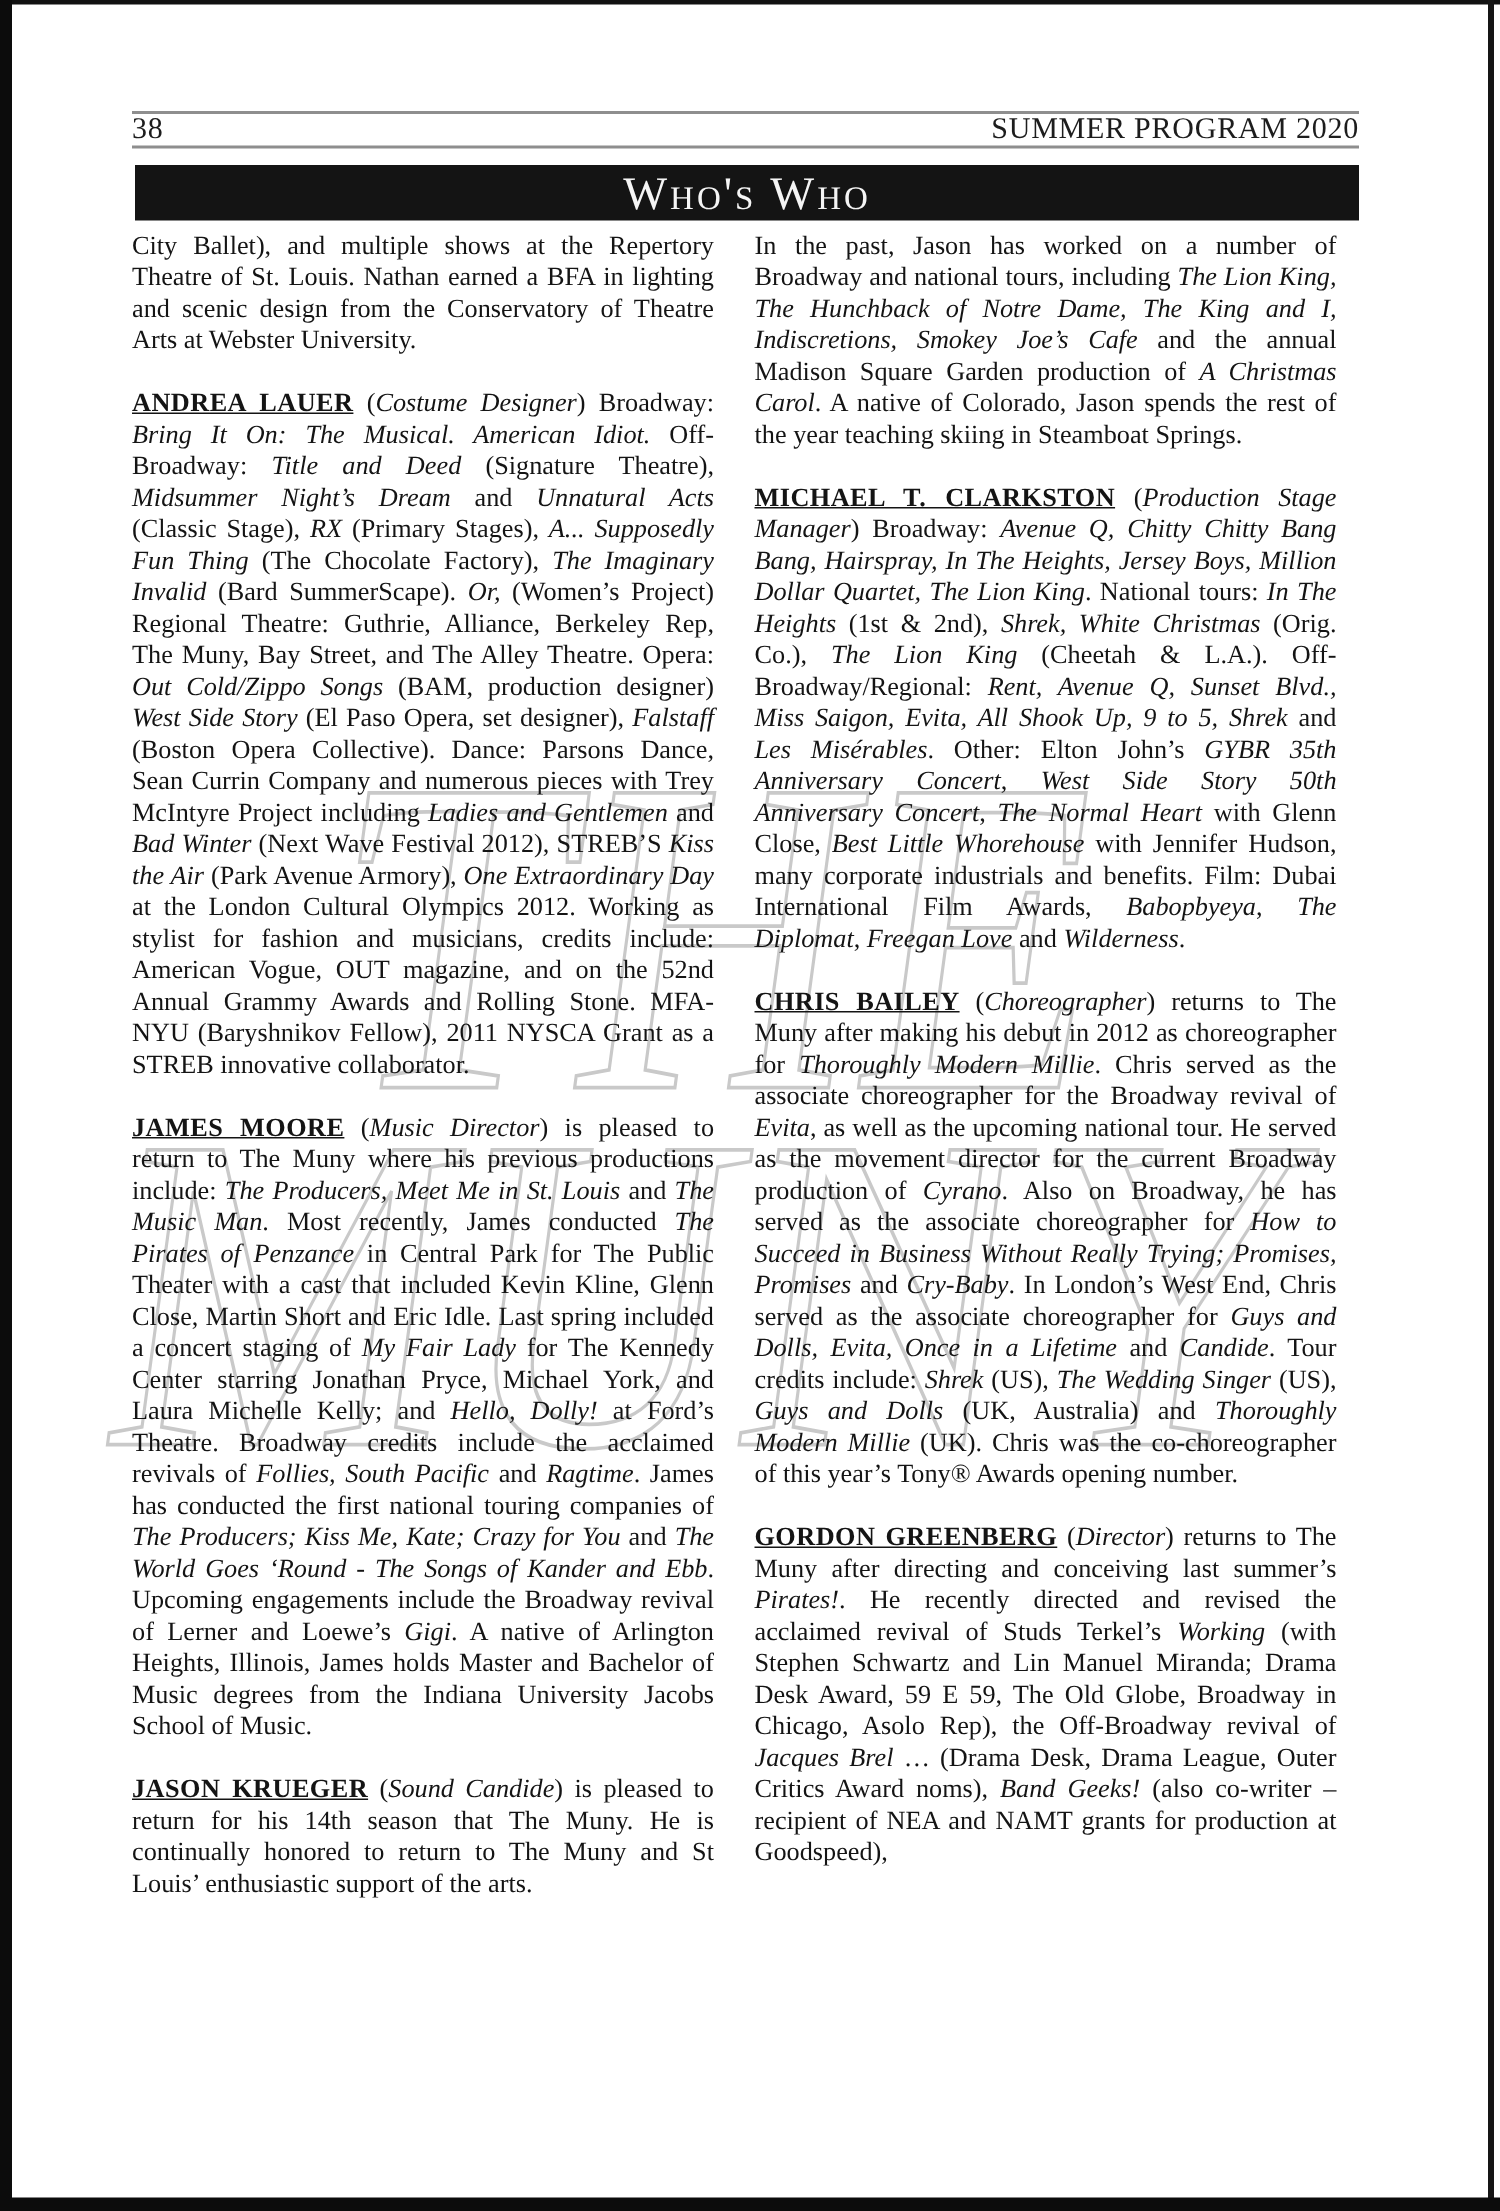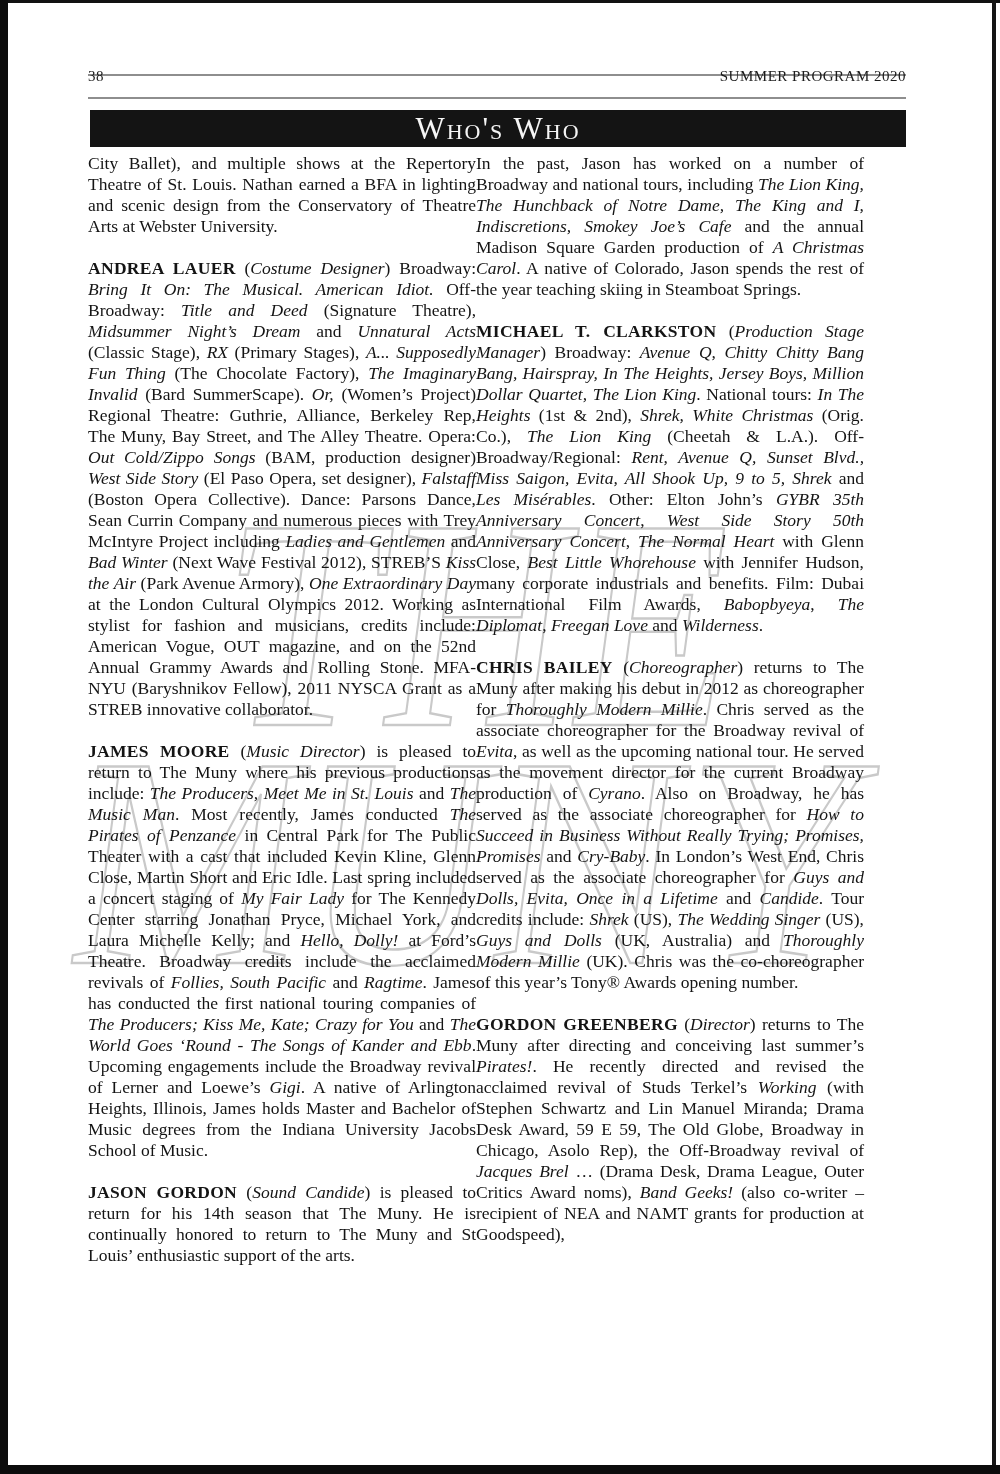--- a/index.html
+++ b/index.html
@@ -11,23 +11,23 @@
   .scan-left{position:absolute;left:0;top:0;width:8px;height:1474px;background:#0c0c0c;}
   .scan-top{position:absolute;left:0;top:0;width:1000px;height:3px;background:#111;}
   .scan-right{position:absolute;left:992px;top:0;width:4px;height:1474px;background:#151515;}
   .scan-bottom{position:absolute;left:0;top:1465px;width:1000px;height:9px;background:#0c0c0c;}
 
   
   .rule{position:absolute;left:88px;width:818px;height:2px;background:#8e8e8e;}
   .rule-1{top:74px;}
   .rule-2{top:97px;}
   .header-row{
-    position:absolute;left:88px;top:67px;width:818px;height:19px;
+    position:absolute;left:88px;top:77px;width:818px;height:19px;
     display:flex;justify-content:space-between;align-items:center;
-    font-size:15px;letter-spacing:0.5px;color:#1d1d1d;
+    font-size:20px;letter-spacing:0.5px;color:#1d1d1d;
   }
   .banner{
     position:absolute;left:90px;top:110px;width:816px;height:37px;
     background:#141414;display:flex;align-items:center;justify-content:center;
   }
   .banner span{
     color:#f5f5f5;font-variant:small-caps;font-size:31px;letter-spacing:2px;
     line-height:1;padding-bottom:0;
   }
 
@@ -38,28 +38,28 @@
     pointer-events:none;
   }
   .wm-line{
     font-size:300px;line-height:238px;letter-spacing:6px;
     color:transparent;-webkit-text-stroke:2.5px #c9c9c9;
   }
 
   
   .columns{
     position:absolute;left:88px;top:153px;width:803px;z-index:2;
-    display:flex;
+    display:flex;gap:27px;
   }
   .column{width:388px;}
   .column p{
     margin:0 0 21px 0;text-align:justify;
     font-size:17.5px;line-height:21px;
   }
-  .seg-b{font-weight:bold;letter-spacing:0.3px;}
+  .seg-b{font-weight:bold;letter-spacing:0.3px;text-decoration:underline;}
   .seg-i{font-style:italic;}
   .seg-r{font-style:normal;}
 </style>
 </head>
 <body>
 
 <div class="scan-top"></div>
 <div class="scan-left"></div>
 <div class="scan-right"></div>
 <div class="scan-bottom"></div>
@@ -78,21 +78,21 @@
 <div class="watermark">
   <div class="wm-line">THE</div>
   <div class="wm-line">MUNY</div>
 </div>
 
 <div class="columns">
   <div class="column">
       <p><span class="seg-r">City Ballet), and multiple shows at the Repertory Theatre of St. Louis. Nathan earned a BFA in lighting and scenic design from the Conservatory of Theatre Arts at Webster University.</span></p>
       <p><span class="seg-b">ANDREA LAUER</span><span class="seg-r"> (</span><span class="seg-i">Costume Designer</span><span class="seg-r">) Broadway: </span><span class="seg-i">Bring It On: The Musical. American Idiot.</span><span class="seg-r"> Off-Broadway: </span><span class="seg-i">Title and Deed</span><span class="seg-r"> (Signature Theatre), </span><span class="seg-i">Midsummer Night’s Dream</span><span class="seg-r"> and </span><span class="seg-i">Unnatural Acts</span><span class="seg-r"> (Classic Stage), </span><span class="seg-i">RX</span><span class="seg-r"> (Primary Stages),  </span><span class="seg-i">A... Supposedly Fun Thing</span><span class="seg-r"> (The Chocolate Factory), </span><span class="seg-i">The Imaginary Invalid</span><span class="seg-r"> (Bard SummerScape).  </span><span class="seg-i">Or,</span><span class="seg-r"> (Women’s Project) Regional Theatre: Guthrie, Alliance, Berkeley Rep, The Muny, Bay Street, and The Alley Theatre. Opera: </span><span class="seg-i">Out Cold/Zippo Songs</span><span class="seg-r"> (BAM, production designer) </span><span class="seg-i">West Side Story</span><span class="seg-r"> (El Paso Opera, set designer), </span><span class="seg-i">Falstaff</span><span class="seg-r"> (Boston Opera Collective). Dance: Parsons Dance, Sean Currin Company and numerous pieces with Trey McIntyre Project including </span><span class="seg-i">Ladies and Gentlemen</span><span class="seg-r"> and </span><span class="seg-i">Bad Winter</span><span class="seg-r"> (Next Wave Festival 2012), STREB’S </span><span class="seg-i">Kiss the Air</span><span class="seg-r"> (Park Avenue Armory), </span><span class="seg-i">One Extraordinary Day</span><span class="seg-r"> at the London Cultural Olympics 2012.  Working as stylist for fashion and musicians, credits include: American Vogue, OUT magazine, and on the 52nd Annual Grammy Awards and Rolling Stone.  MFA- NYU (Baryshnikov Fellow), 2011 NYSCA Grant as a STREB innovative collaborator.</span></p>
       <p><span class="seg-b">JAMES MOORE</span><span class="seg-r"> (</span><span class="seg-i">Music Director</span><span class="seg-r">) is pleased to return to The Muny where his previous productions include: </span><span class="seg-i">The Producers, Meet Me in St. Louis</span><span class="seg-r"> and </span><span class="seg-i">The Music Man</span><span class="seg-r">. Most recently, James conducted </span><span class="seg-i">The Pirates of Penzance</span><span class="seg-r"> in Central Park for The Public Theater with a cast that included Kevin Kline, Glenn Close, Martin Short and Eric Idle. Last spring included a concert staging of </span><span class="seg-i">My Fair Lady</span><span class="seg-r"> for The Kennedy Center starring Jonathan Pryce, Michael York, and Laura Michelle Kelly; and </span><span class="seg-i">Hello, Dolly!</span><span class="seg-r"> at Ford’s Theatre. Broadway credits include the acclaimed revivals of </span><span class="seg-i">Follies, South Pacific</span><span class="seg-r"> and </span><span class="seg-i">Ragtime</span><span class="seg-r">.  James has conducted the first national touring companies of </span><span class="seg-i">The Producers; Kiss Me, Kate; Crazy for You</span><span class="seg-r"> and </span><span class="seg-i">The World Goes ‘Round - The Songs of Kander and Ebb</span><span class="seg-r">. Upcoming engagements include the Broadway revival of Lerner and Loewe’s </span><span class="seg-i">Gigi</span><span class="seg-r">.  A native of Arlington Heights, Illinois, James holds  Master and Bachelor of Music degrees from the Indiana University Jacobs School of Music.</span></p>
-      <p><span class="seg-b">JASON GORDON</span><span class="seg-r"> (</span><span class="seg-i">Sound Candide</span><span class="seg-r">) is pleased to return for his 14th season that The Muny. He is continually honored to return to The Muny and St Louis’ enthusiastic support of the arts.</span></p>
+      <p><span class="seg-b">JASON KRUEGER</span><span class="seg-r"> (</span><span class="seg-i">Sound Candide</span><span class="seg-r">) is pleased to return for his 14th season that The Muny. He is continually honored to return to The Muny and St Louis’ enthusiastic support of the arts.</span></p>
     </div>
   <div class="column">
       <p><span class="seg-r">In the past, Jason has worked on a number of Broadway and national tours, including </span><span class="seg-i">The Lion King, The Hunchback of Notre Dame, The King and I, Indiscretions, Smokey Joe’s Cafe</span><span class="seg-r"> and the annual Madison Square Garden production of </span><span class="seg-i">A Christmas Carol</span><span class="seg-r">. A native of Colorado, Jason spends the rest of the year teaching skiing in Steamboat Springs.</span></p>
       <p><span class="seg-b">MICHAEL T. CLARKSTON</span><span class="seg-r"> (</span><span class="seg-i">Production Stage Manager</span><span class="seg-r">) Broadway: </span><span class="seg-i">Avenue Q, Chitty Chitty Bang Bang, Hairspray, In The Heights, Jersey Boys, Million Dollar Quartet, The Lion King</span><span class="seg-r">. National tours: </span><span class="seg-i">In The Heights</span><span class="seg-r"> (1st &amp; 2nd), </span><span class="seg-i">Shrek, White Christmas</span><span class="seg-r"> (Orig. Co.), </span><span class="seg-i">The Lion King</span><span class="seg-r"> (Cheetah &amp; L.A.). Off-Broadway/Regional: </span><span class="seg-i">Rent, Avenue Q, Sunset Blvd., Miss Saigon, Evita, All Shook Up, 9 to 5, Shrek</span><span class="seg-r"> and </span><span class="seg-i">Les Misérables</span><span class="seg-r">. Other: Elton John’s </span><span class="seg-i">GYBR 35th Anniversary Concert</span><span class="seg-r">, </span><span class="seg-i">West Side Story 50th Anniversary Concert</span><span class="seg-r">, </span><span class="seg-i">The Normal Heart</span><span class="seg-r"> with Glenn Close, </span><span class="seg-i">Best Little Whorehouse</span><span class="seg-r"> with Jennifer Hudson, many corporate industrials and benefits. Film: Dubai International Film Awards, </span><span class="seg-i">Babopbyeya</span><span class="seg-r">, </span><span class="seg-i">The Diplomat</span><span class="seg-r">, </span><span class="seg-i">Freegan Love</span><span class="seg-r"> and </span><span class="seg-i">Wilderness</span><span class="seg-r">.</span></p>
       <p><span class="seg-b">CHRIS BAILEY</span><span class="seg-r"> (</span><span class="seg-i">Choreographer</span><span class="seg-r">) returns to The Muny after making his debut in 2012 as choreographer for </span><span class="seg-i">Thoroughly Modern Millie</span><span class="seg-r">. Chris served as the associate choreographer for the Broadway revival of </span><span class="seg-i">Evita</span><span class="seg-r">, as well as the upcoming national tour. He served as the movement director for the current Broadway production of </span><span class="seg-i">Cyrano</span><span class="seg-r">. Also on Broadway, he has served as the associate choreographer for </span><span class="seg-i">How to Succeed in Business Without Really Trying; Promises, Promises</span><span class="seg-r"> and </span><span class="seg-i">Cry-Baby</span><span class="seg-r">. In London’s West End, Chris served as the associate choreographer for </span><span class="seg-i">Guys and Dolls, Evita, Once in a Lifetime</span><span class="seg-r"> and </span><span class="seg-i">Candide</span><span class="seg-r">. Tour credits include: </span><span class="seg-i">Shrek</span><span class="seg-r"> (US), </span><span class="seg-i">The Wedding Singer</span><span class="seg-r"> (US), </span><span class="seg-i">Guys and Dolls</span><span class="seg-r"> (UK, Australia) and </span><span class="seg-i">Thoroughly Modern Millie</span><span class="seg-r"> (UK). Chris was the co-choreographer of this year’s Tony® Awards opening number.</span></p>
       <p><span class="seg-b">GORDON GREENBERG</span><span class="seg-r"> (</span><span class="seg-i">Director</span><span class="seg-r">) returns to The Muny after directing and conceiving last summer’s </span><span class="seg-i">Pirates!</span><span class="seg-r">.  He recently directed and revised the acclaimed revival of Studs Terkel’s </span><span class="seg-i">Working</span><span class="seg-r"> (with Stephen Schwartz and Lin Manuel Miranda; Drama Desk Award, 59 E 59, The Old Globe, Broadway in Chicago, Asolo Rep), the Off-Broadway revival of </span><span class="seg-i">Jacques Brel</span><span class="seg-r"> … (Drama Desk, Drama League, Outer Critics Award noms), </span><span class="seg-i">Band Geeks!</span><span class="seg-r"> (also co-writer – recipient of NEA and NAMT grants for production at Goodspeed),</span></p>
     </div>
 </div>
 
 </body></html>

